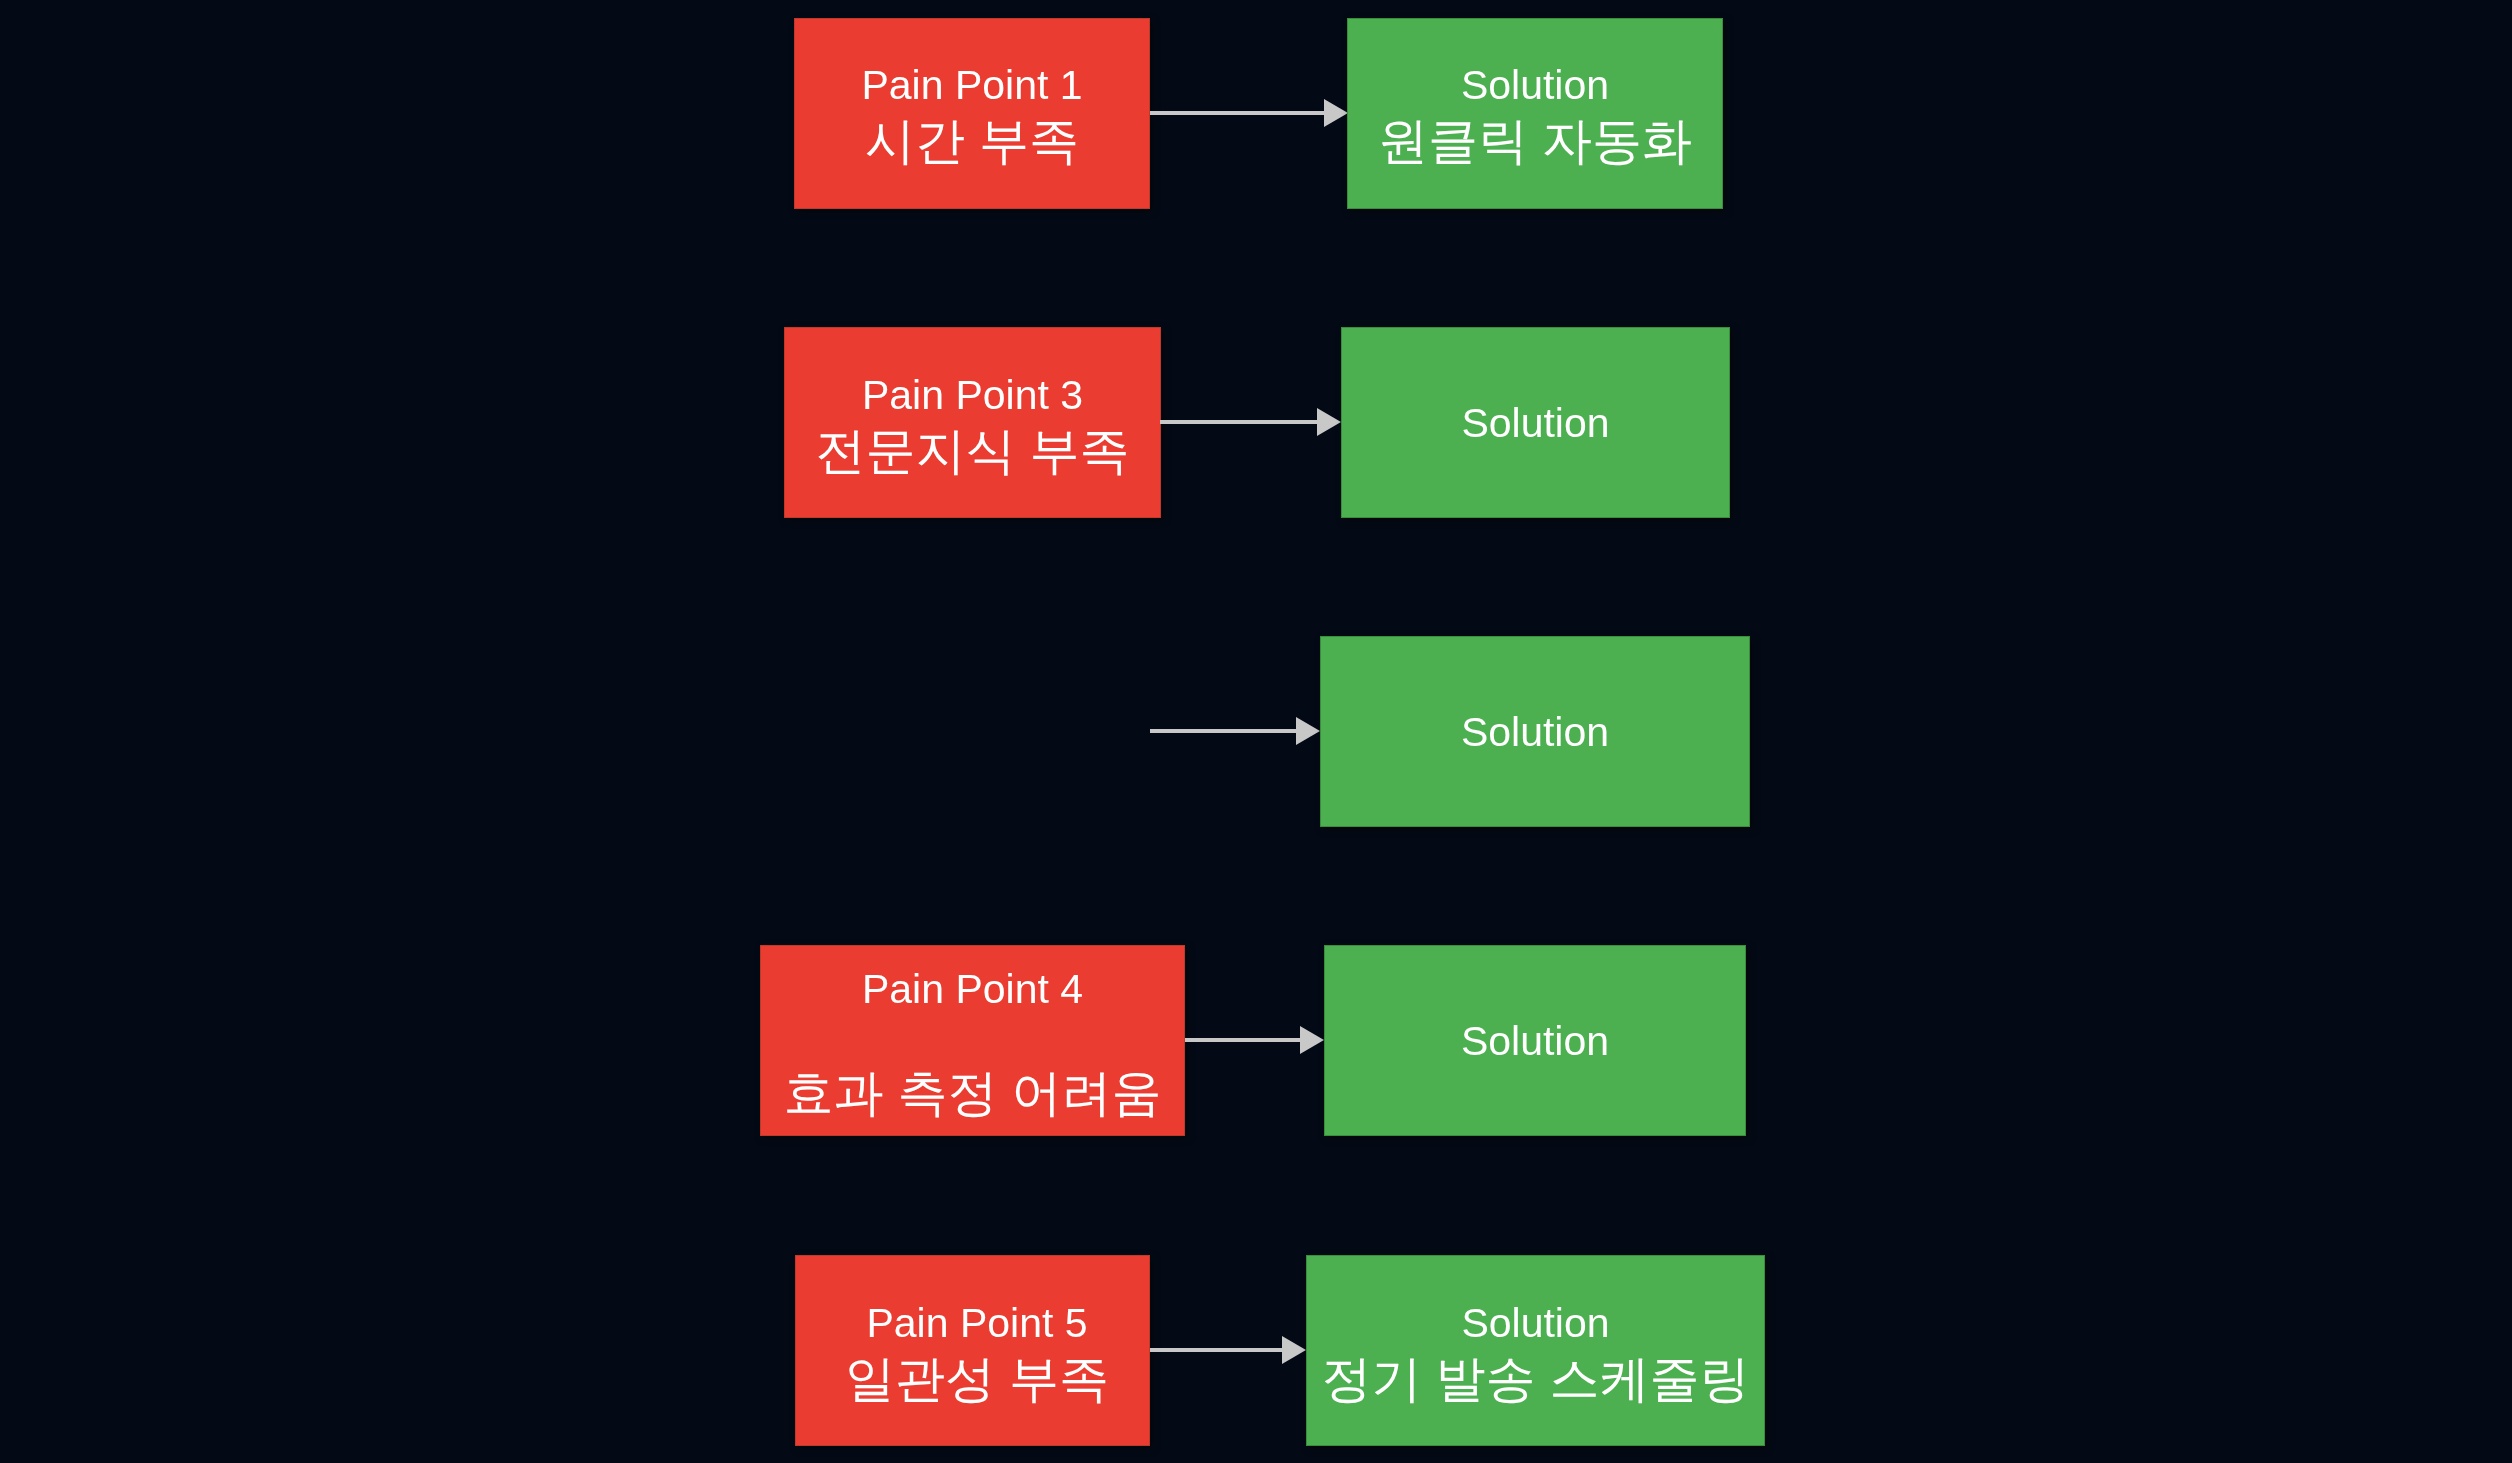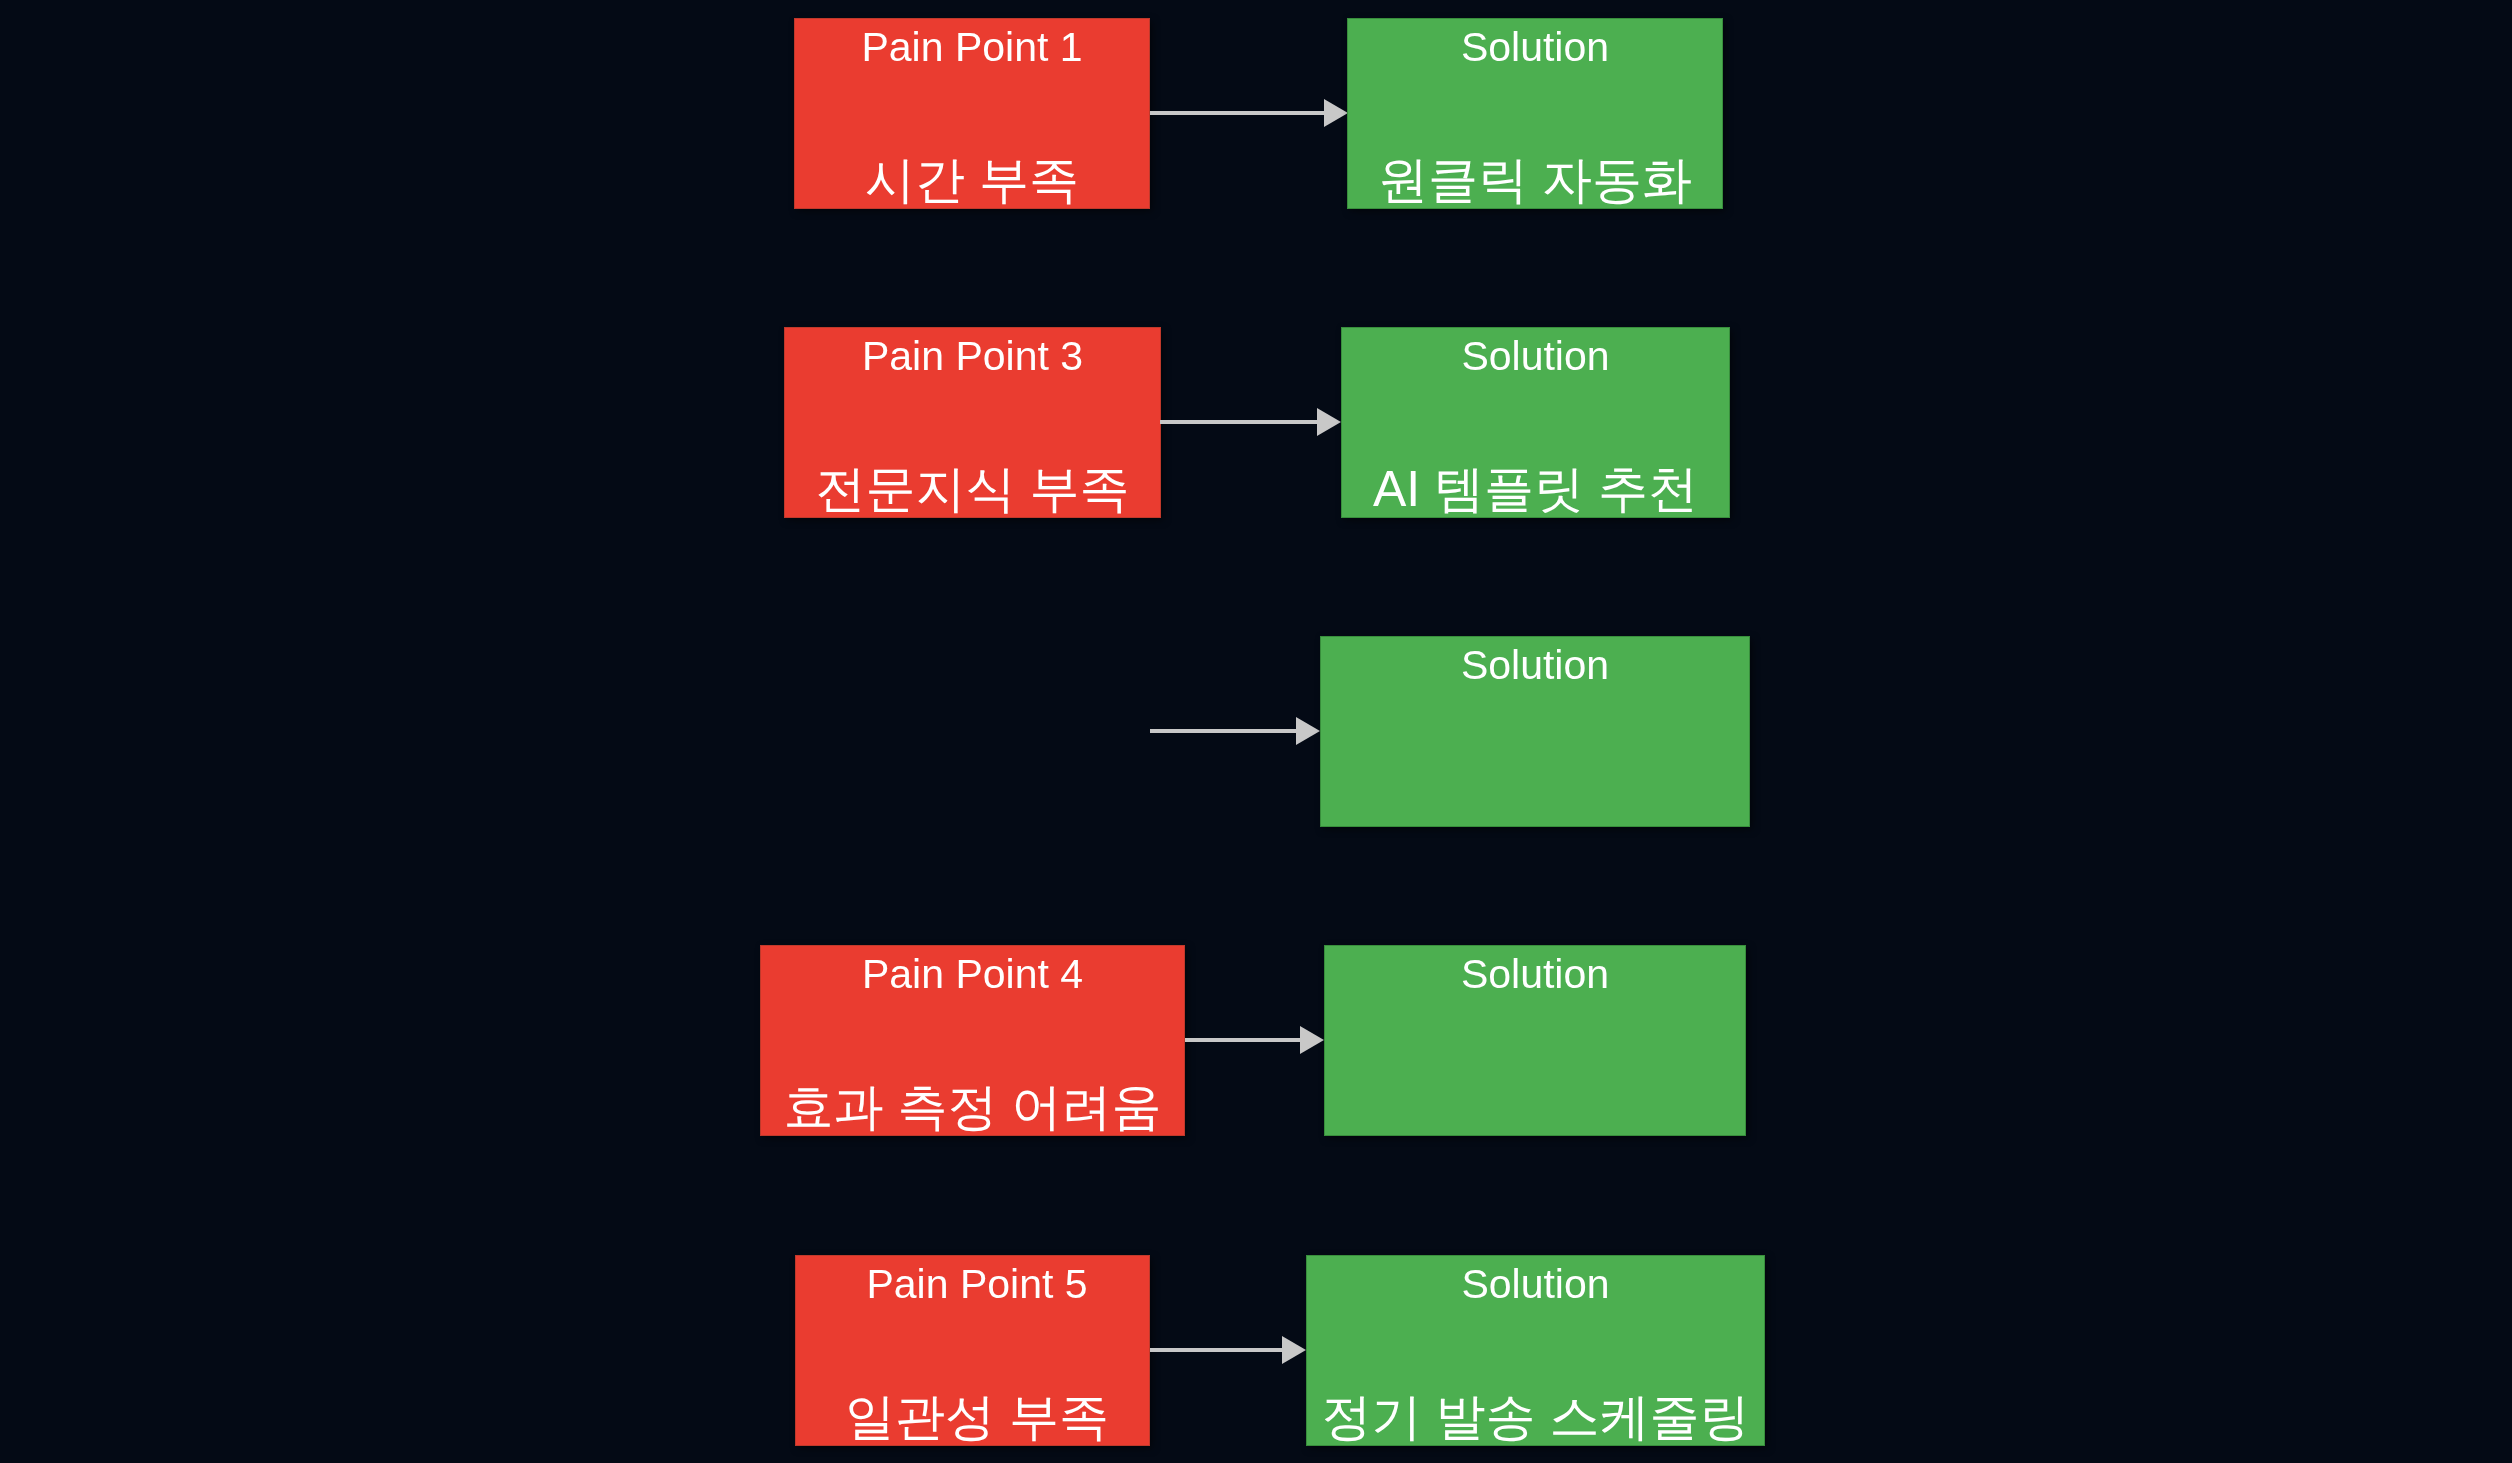--- a/index.html
+++ b/index.html
@@ -17,21 +17,21 @@
     background:var(--background);
     font-family:"Liberation Sans","DejaVu Sans",sans-serif;
     overflow:hidden;
   }
   .canvas{position:relative;width:2512px;height:1464px;}
   .node{
     position:absolute;
     height:191px;
     box-sizing:border-box;
     display:flex;flex-direction:column;
-    align-items:center;justify-content:space-between;
+    align-items:center;justify-content:center;
     color:var(--text);
     text-align:center;
     box-shadow:2.8px 2.8px 7.4px rgba(0,0,0,0.55);
   }
   .node .title{
     font-size:41px;
     line-height:56px;
     white-space:nowrap;
   }
   .node .subtitle{
@@ -84,21 +84,20 @@
   <div class="node pain" style="left:784px;top:327px;width:377px;">
     <div class="title">Pain Point 3</div>
     <div class="subtitle">전문지식 부족</div>
   </div>
   <div class="edge" style="left:1160px;top:408px;width:181px;">
     <div class="shaft"></div>
     <div class="head"></div>
   </div>
   <div class="node solution" style="left:1341px;top:327px;width:389px;">
     <div class="title">Solution</div>
-    <div class="subtitle">AI 템플릿 추천</div>
   </div>
 
   <div class="edge" style="left:1150px;top:717px;width:170px;">
     <div class="shaft"></div>
     <div class="head"></div>
   </div>
   <div class="node solution" style="left:1320px;top:636px;width:430px;">
     <div class="title">Solution</div>
   </div>
 

